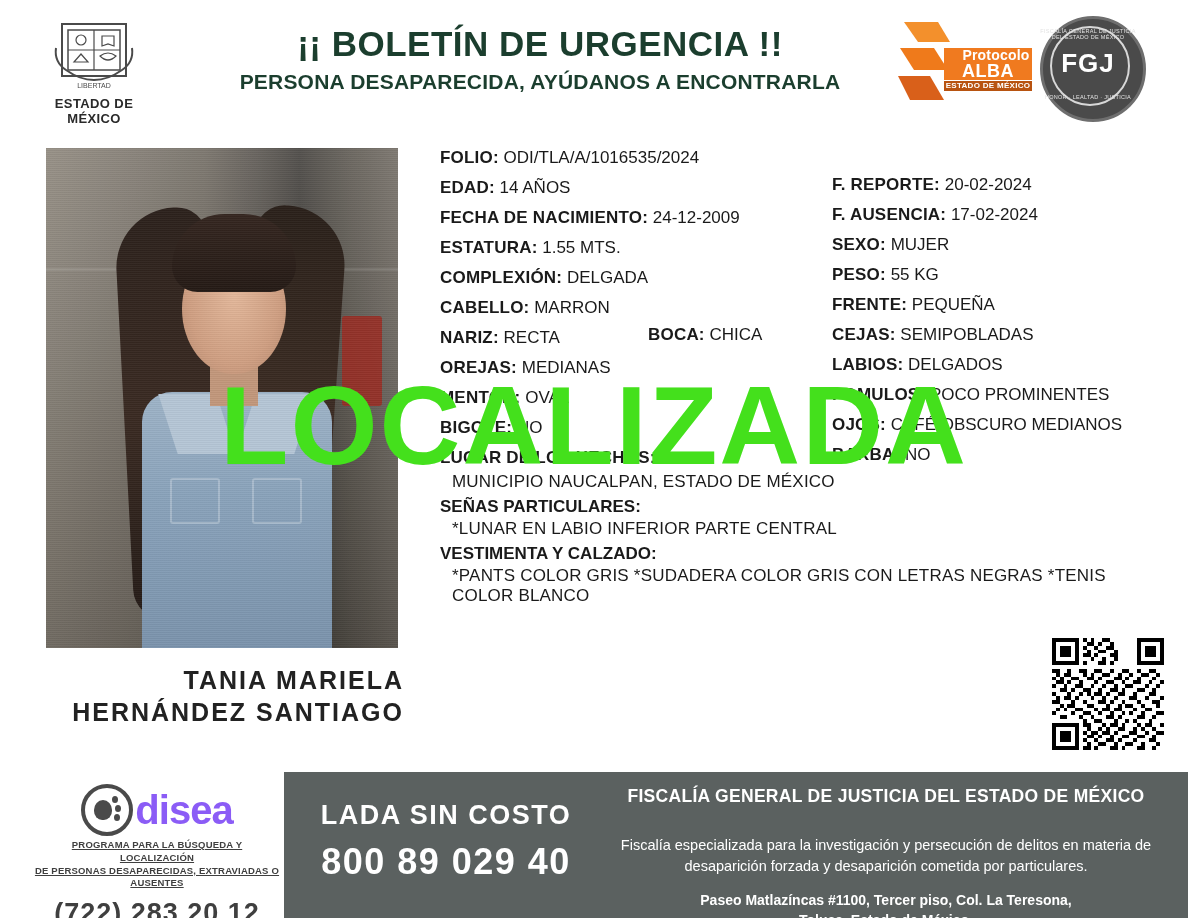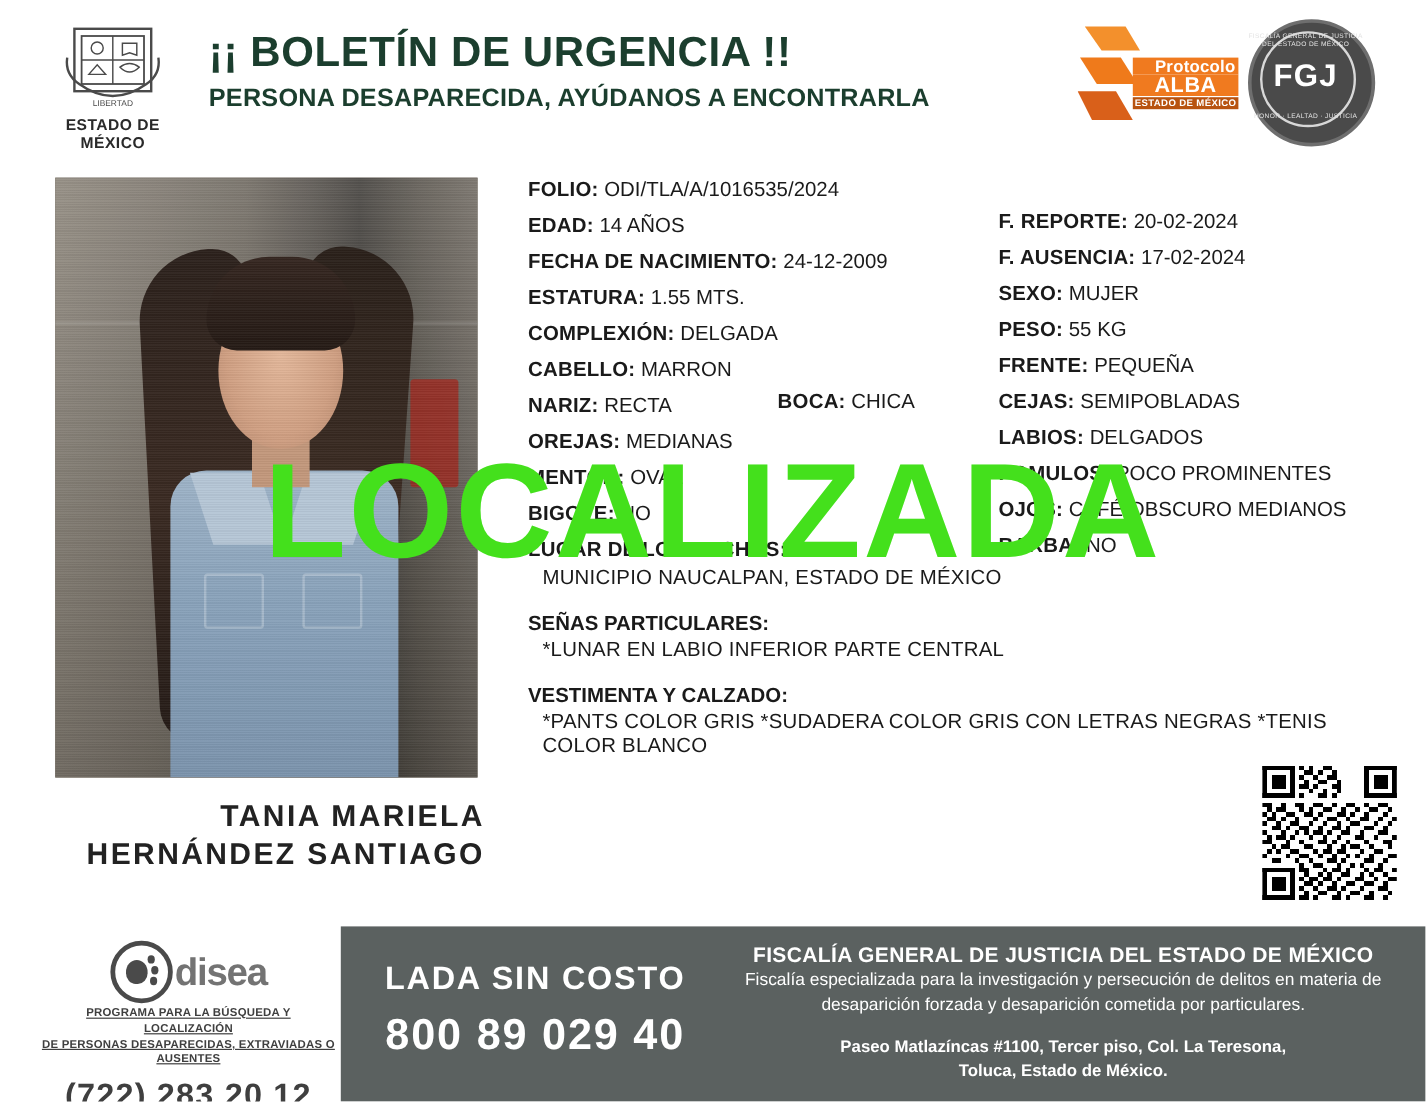--- a/index.html
+++ b/index.html
@@ -44,23 +44,24 @@
   .seal-emblem svg { display: block; }
   .seal-caption {
     font-size: 13px;
     font-weight: bold;
     letter-spacing: 0.4px;
     color: #2a2a2a;
     margin-top: 4px;
   }
   .title-block {
     position: absolute;
-    left: 174px;
+    left: 190px;
     top: 24px;
     width: 700px;
+    text-align: center;
   }
   .title-main {
     font-size: 35px;
     font-weight: bold;
     color: #1b3e2e;
     letter-spacing: 0.5px;
     white-space: nowrap;
   }
   .title-sub {
     font-size: 21px;
@@ -311,21 +312,21 @@
     top: 0;
   }
   .col-right {
     position: absolute;
     left: 392px;
     top: 0;
   }
   .block-label {
     font-weight: bold;
     font-size: 17px;
-    margin-top: 18px;
+    margin-top: 5px;
   }
   .block-value {
     font-size: 17px;
     margin-left: 12px;
     margin-top: 2px;
     letter-spacing: 0.2px;
   }
 
   
   .watermark {
@@ -391,23 +392,23 @@
   }
   .disea-mark .dot1, .disea-mark .dot2, .disea-mark .dot3 {
     position: absolute;
     background: #4a4a4a;
     border-radius: 50%;
   }
   .disea-mark .dot1 { left: 27px; top: 8px;  width: 6px; height: 7px; }
   .disea-mark .dot2 { left: 30px; top: 17px; width: 6px; height: 7px; }
   .disea-mark .dot3 { left: 29px; top: 26px; width: 6px; height: 7px; }
   .disea-word {
-    font-size: 32px;
-    font-weight: bold;
-    color: #737373;
+    font-size: 40px;
+    font-weight: bold;
+    color: #8b5cf6;
     letter-spacing: -1px;
     line-height: 1;
   }
   .disea-sub {
     font-size: 9.5px;
     font-weight: bold;
     color: #3f3f3f;
     letter-spacing: 0.2px;
     line-height: 1.35;
     margin-top: 3px;
@@ -447,21 +448,21 @@
     color: #ffffff;
   }
   .fiscalia-title {
     font-size: 17.5px;
     font-weight: bold;
     letter-spacing: 0.3px;
   }
   .fiscalia-desc {
     font-size: 14.5px;
     line-height: 1.45;
-    margin-top: 0;
+    margin-top: 28px;
   }
   .fiscalia-addr {
     font-size: 14px;
     font-weight: bold;
     line-height: 1.4;
     margin-top: 14px;
   }
 </style>
 </head>
 <body>

